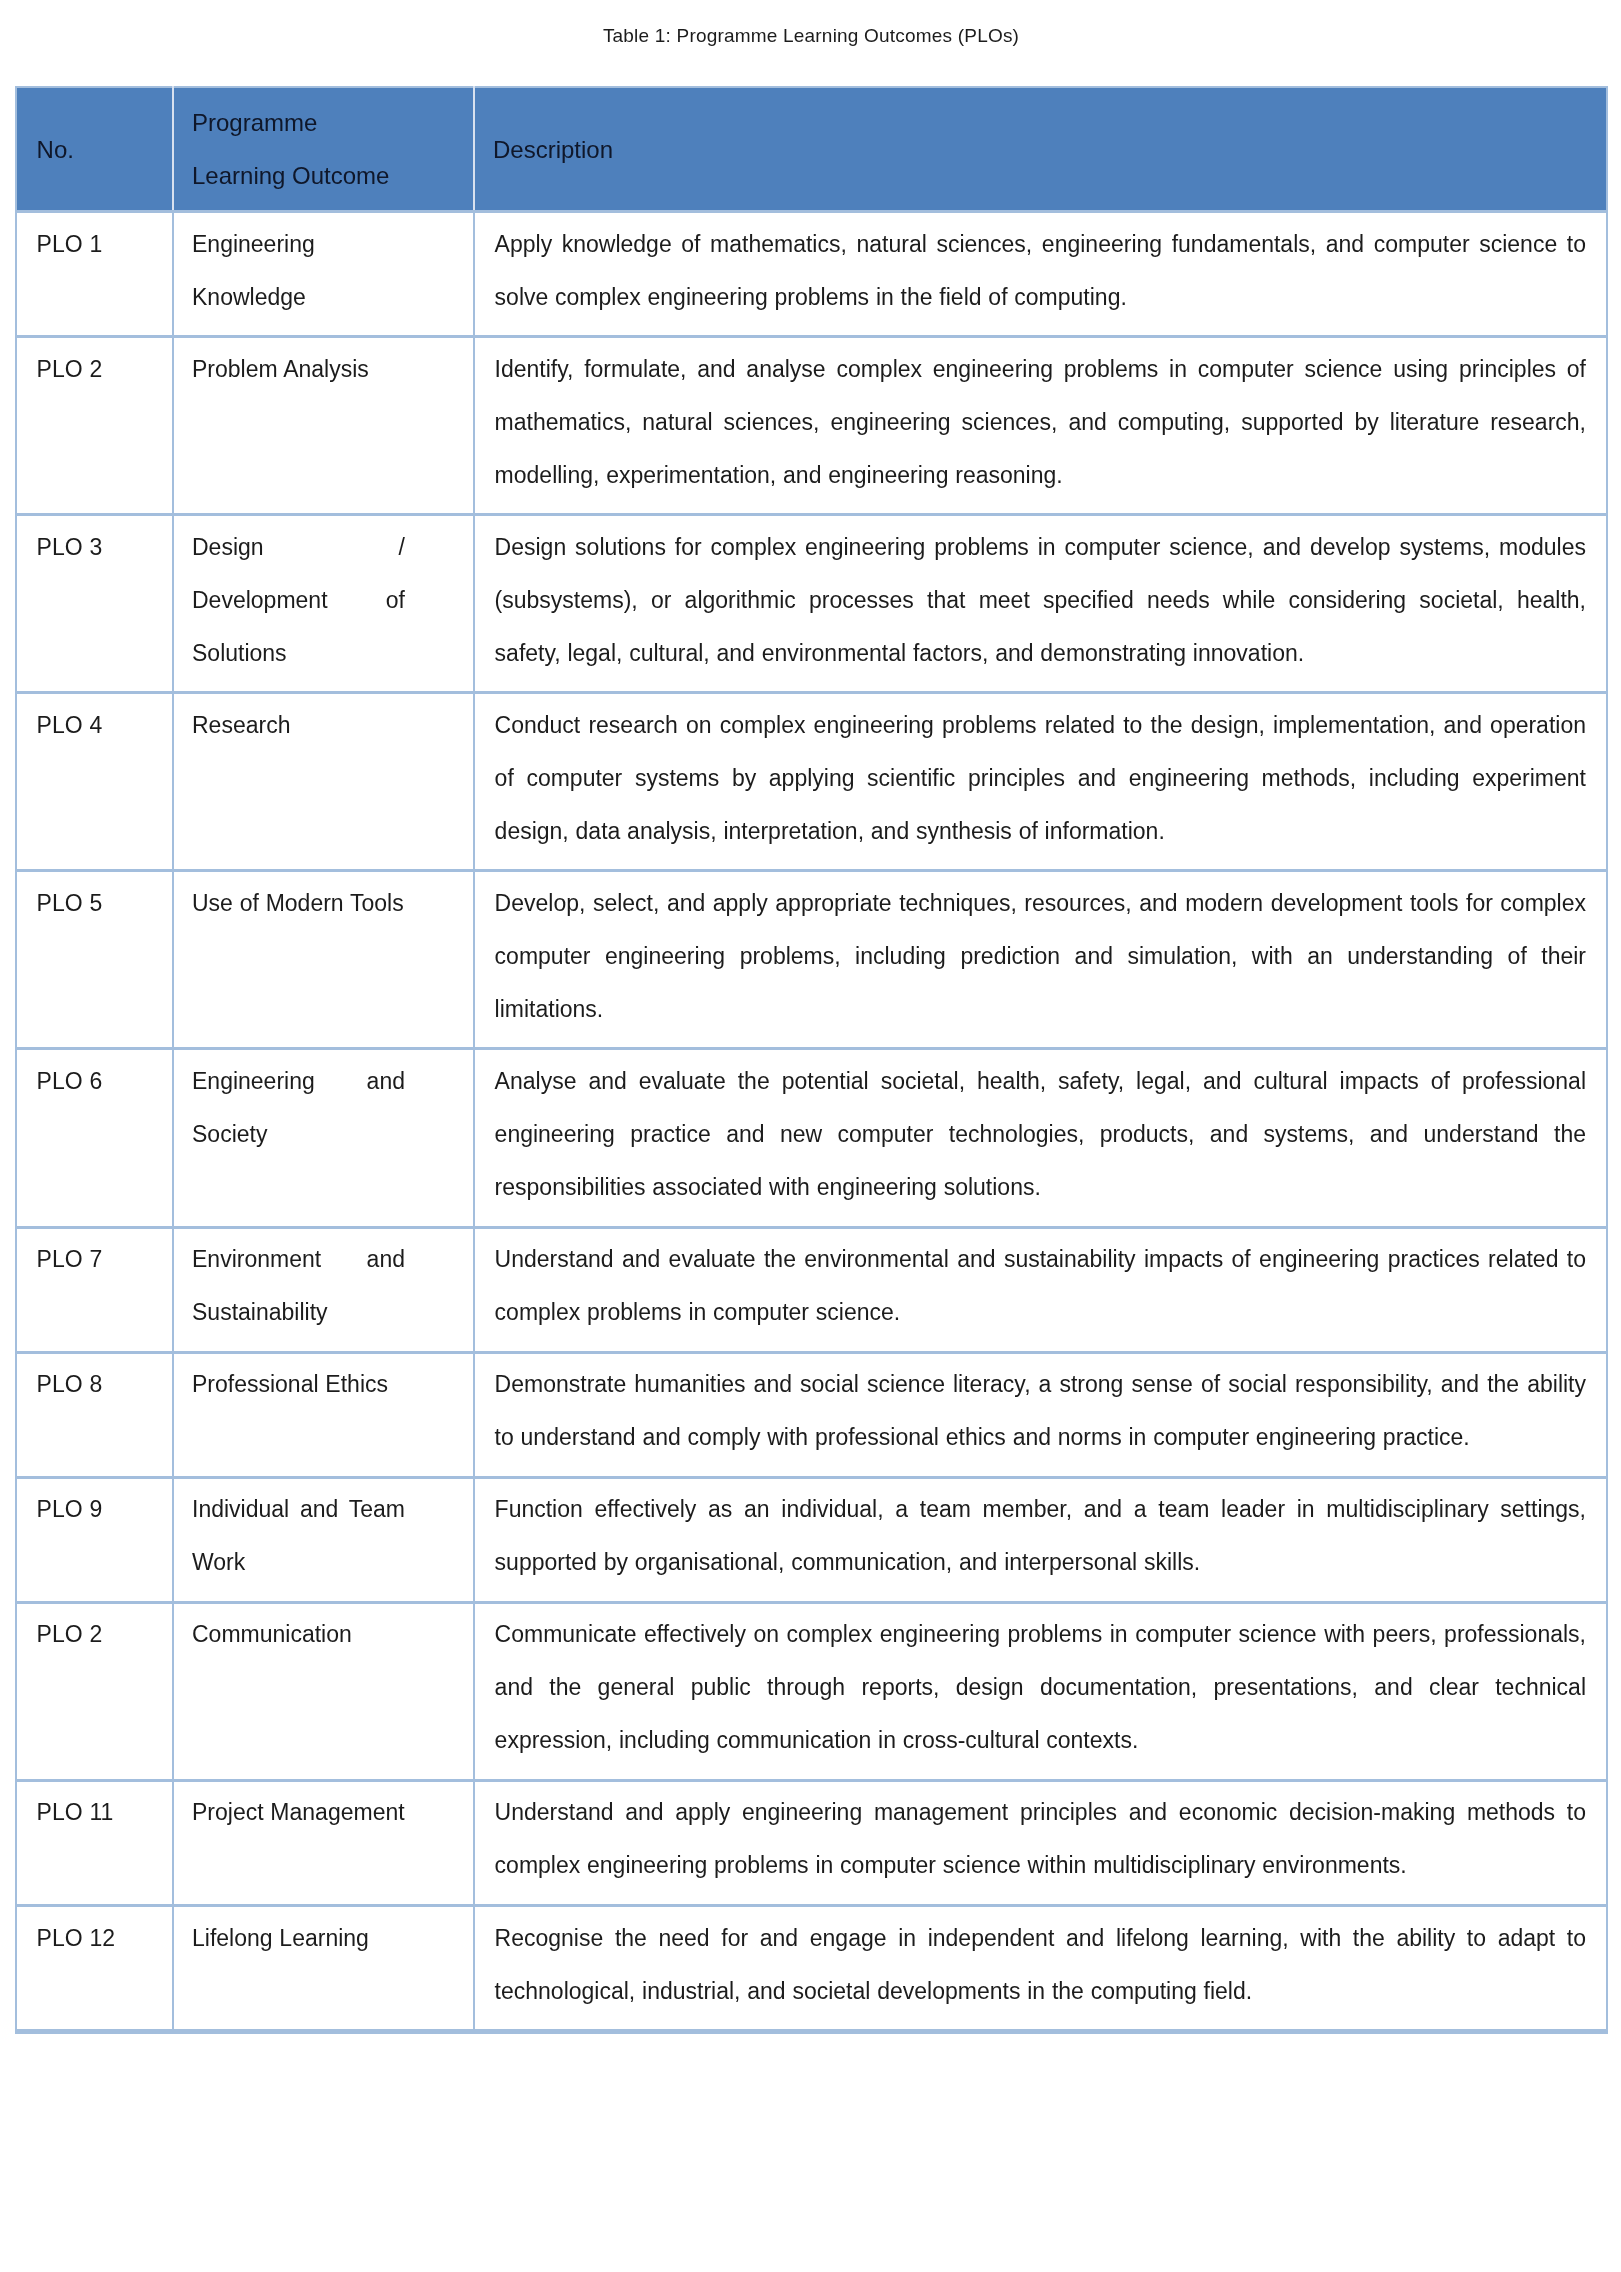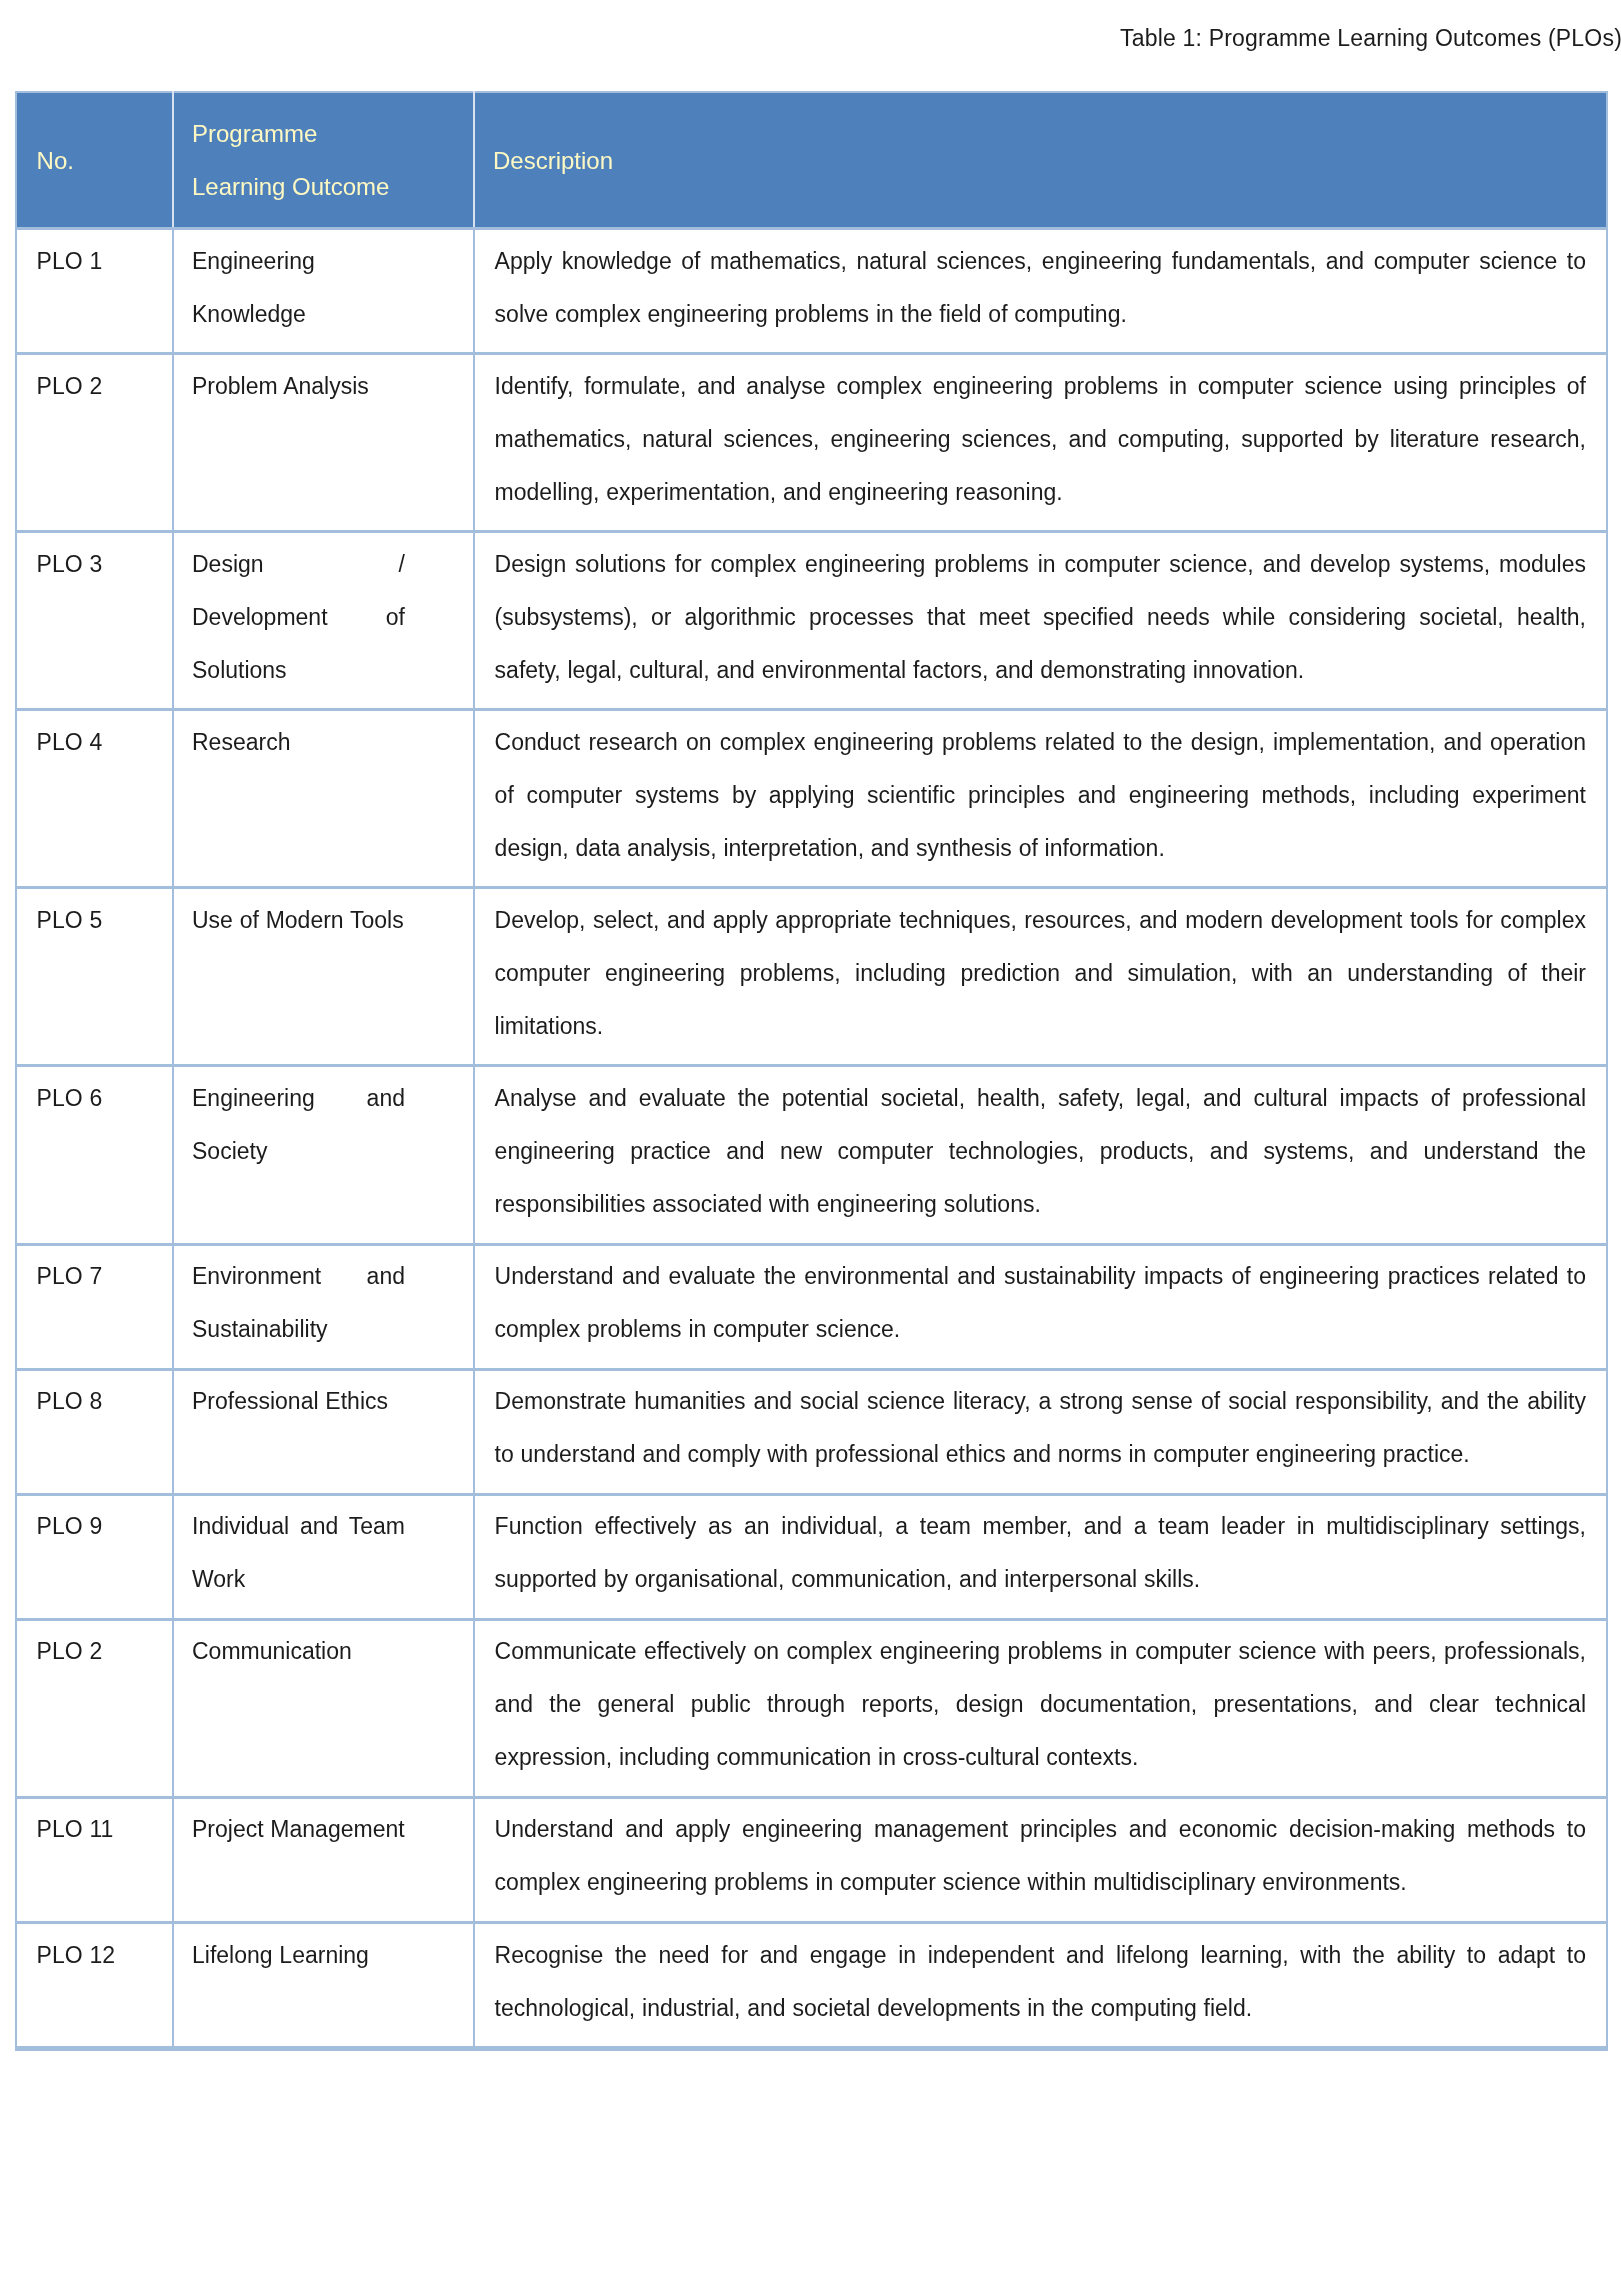--- a/index.html
+++ b/index.html
@@ -12,47 +12,47 @@
     min-height: 2272px;
     font-family: "Liberation Sans", "DejaVu Sans", sans-serif;
     color: var(--text, #1c1c1c);
   }
   .page {
     width: 1622px;
   }
   .title {
     margin: 0;
     padding: 25px 0 0 0;
-    font-size: 23px;
+    font-size: 19px;
     font-weight: 400;
-    text-align: right;
+    text-align: center;
     color: var(--text, #1c1c1c);
     letter-spacing: 0.2px;
   }
   table.plo {
     border-collapse: collapse;
     table-layout: fixed;
     width: 1593px;
     margin: 39px 0 0 15px;
     border: 2.7px solid var(--grid, #a3bedd);
     border-bottom-width: 5.3px;
   }
   col.w-no   { width: 157px; }
   col.w-out  { width: 301px; }
   col.w-desc { width: auto; }
 
   th {
     background: var(--header-bg, #4e80bc);
     font-size: 24px;
     font-weight: 400;
-    color: #fef9c3;
+    color: #0f172a;
     text-align: left;
     vertical-align: middle;
     line-height: 53px;
-    padding: 14px 18px;
+    padding: 8px 18px;
     border: 2.7px solid var(--header-div, #d8e1ef);
     border-top: none;
     border-bottom: 2.7px solid #c3d3e8;
   }
   th.c-no  { padding-left: 19.6px; }
   th.c-out { padding-right: 78px; }
   th:first-child { border-left: 2.7px solid var(--grid, #a3bedd); }
   th:last-child  { border-right: 2.7px solid var(--grid, #a3bedd); }
 
   td {

